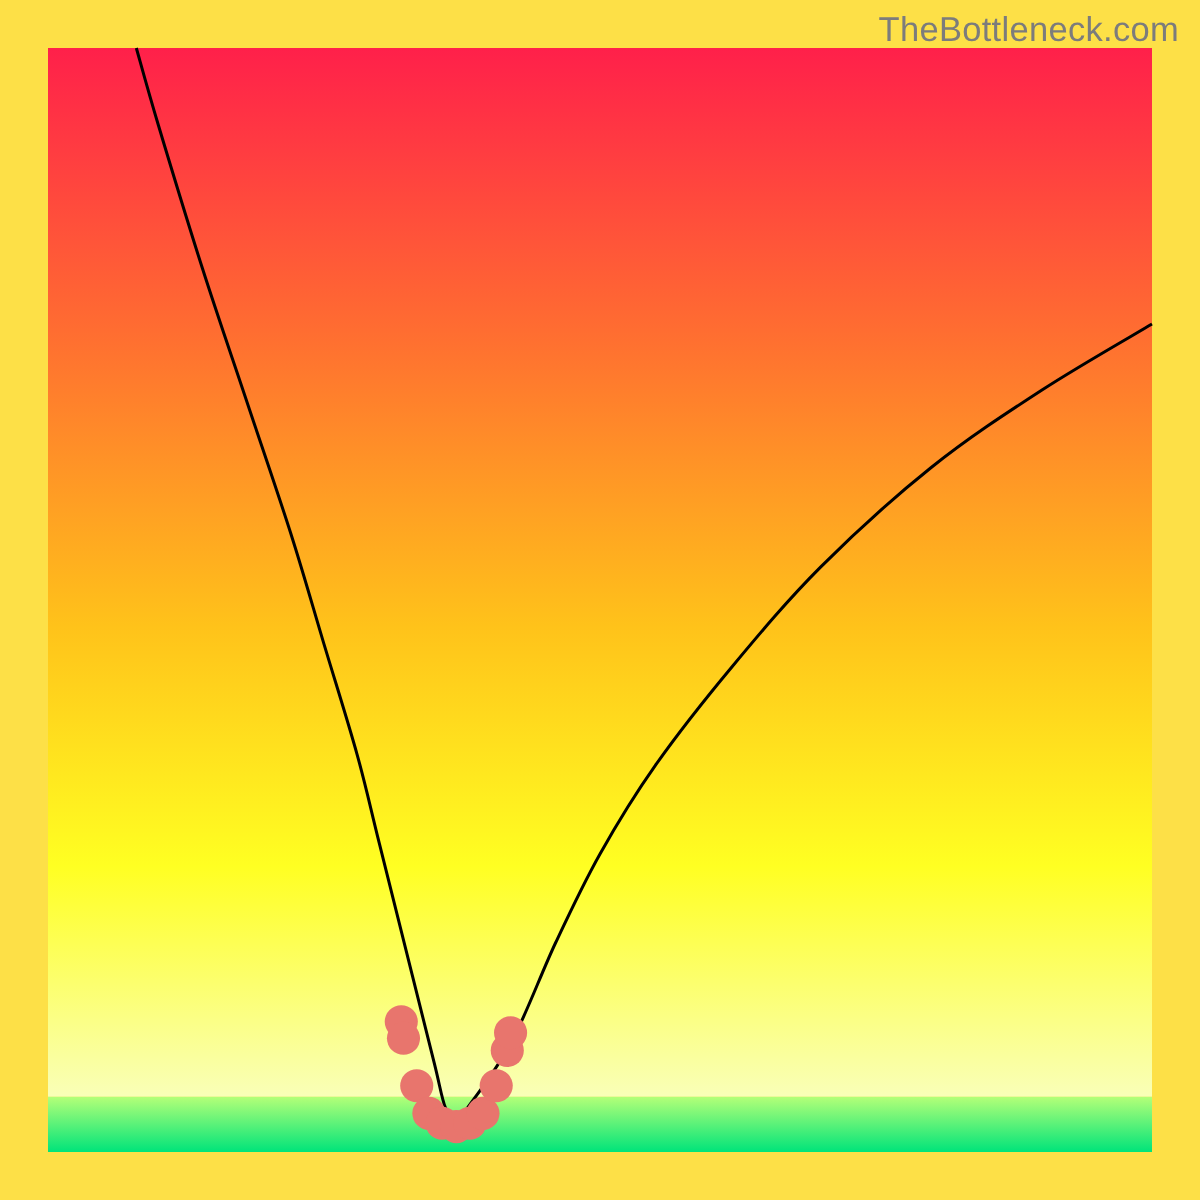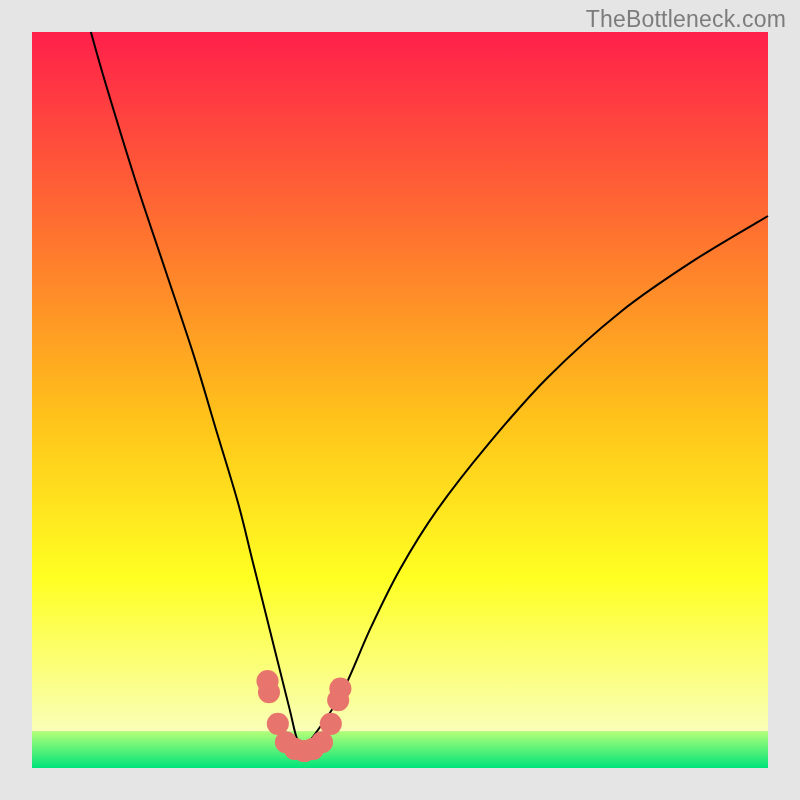--- a/index.html
+++ b/index.html
@@ -8,21 +8,21 @@
     width: 800px;
     height: 800px;
     overflow: hidden;
     background: #000;
     font-family: Arial, Helvetica, sans-serif;
   }
   .frame {
     position: relative;
     width: 800px;
     height: 800px;
-    background: #e5e5e5;
+    background: #fde047;
   }
   .watermark {
     position: absolute;
     top: 6px;
     right: 14px;
     color: #7c7c7c;
     font-size: 23px;
     font-weight: 400;
     letter-spacing: 0.2px;
     z-index: 10;

